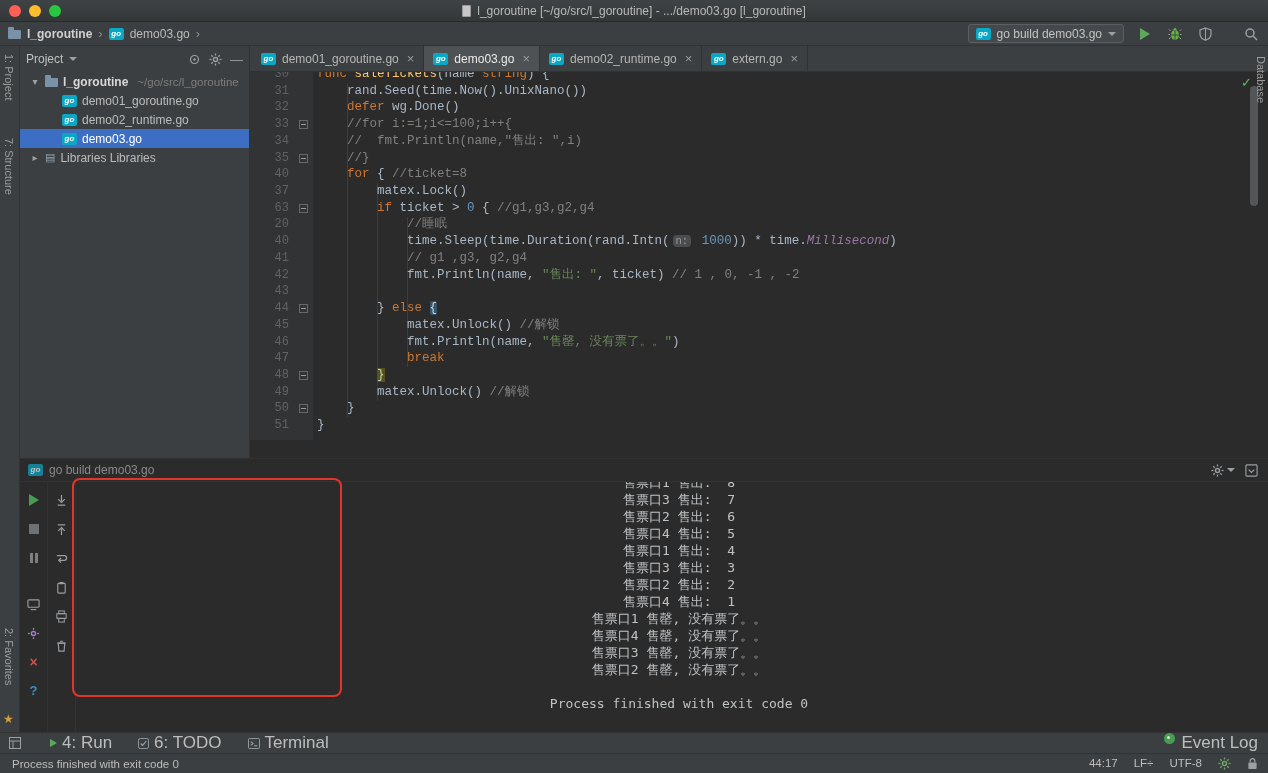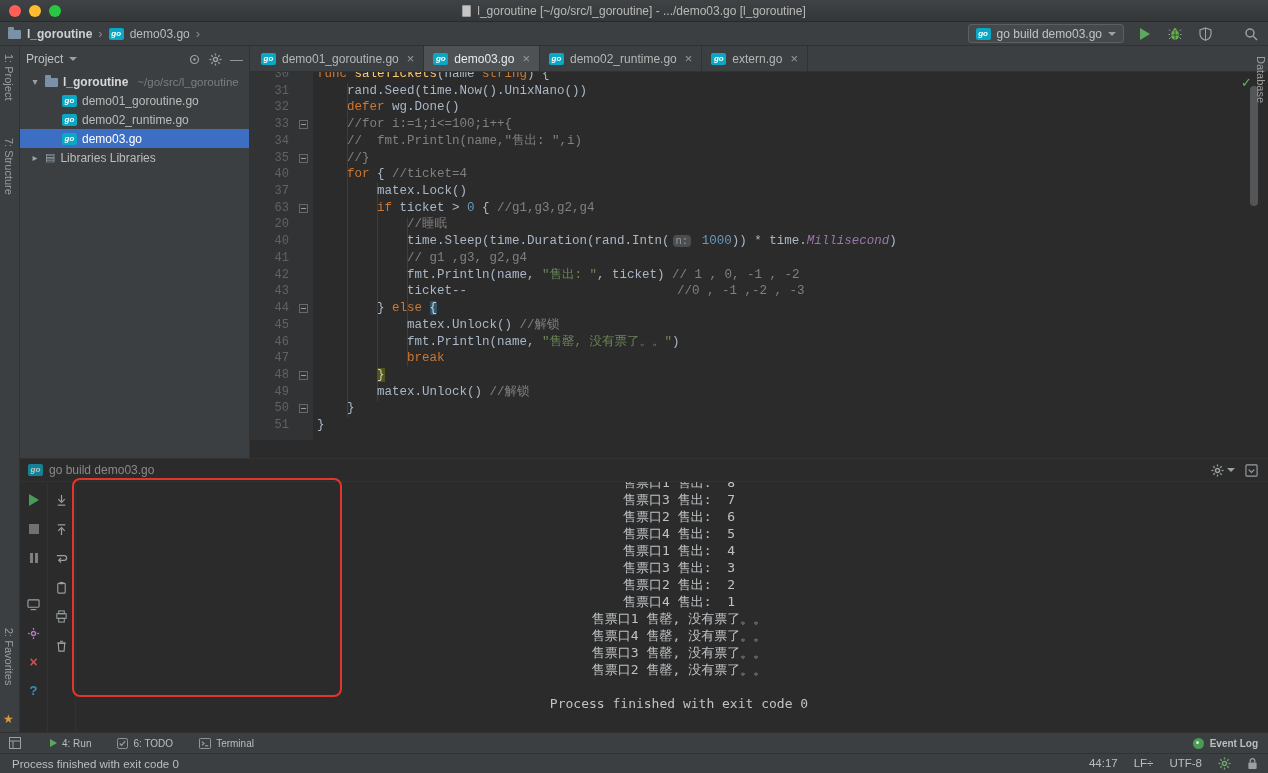--- a/index.html
+++ b/index.html
@@ -102,24 +102,24 @@
   .pause i { display:block; width:3px; height:10px; background:#7c8082; }
   .x-red { color:#c75450; font-weight:bold; font-size:14px; line-height:12px; }
   .q-blue { color:#3592c4; font-weight:bold; font-size:13px; line-height:12px; }
   .console { flex:1; overflow:hidden; position:relative; padding-left:14px;text-align:center; }
   .console-inner { margin-top:-8px; font-family:"DejaVu Sans Mono",monospace; font-size:13px; line-height:17px; color:#bfc3c6; white-space:pre; }
   .annotation { position:absolute; left:52px; top:19px; width:270px; height:219px;
     border:2px solid #e3362b; border-radius:8px; pointer-events:none; z-index:5; }
 
   
   .bottombar { position:absolute; left:0; top:732px; width:1268px; height:21px; background:#3c3f41;
-    border-top:1px solid #323232; display:flex; align-items:center; gap:26px; padding:0 10px 0 6px; font-size:10px; color:#bdbdbd; z-index:20; }
+    border-top:1px solid #323232; display:flex; align-items:center; gap:26px; padding:0 10px 0 6px; font-size:17px; color:#bdbdbd; z-index:20; }
   .bb-item { display:flex; align-items:center; gap:5px; }
   .mini-play { width:0; height:0; border-left:7px solid #5ca85c; border-top:4.5px solid transparent; border-bottom:4.5px solid transparent; }
-  .bb-right { margin-left:auto; display:flex; align-items:center; gap:6px;font-weight:bold; }
+  .bb-right { margin-left:auto; display:flex; align-items:flex-start; gap:6px; }
   .balloon { width:11px; height:11px; border-radius:50%; background:#499c54; position:relative; }
   .balloon::after { content:''; position:absolute; left:3px; top:3px; width:3px; height:3px; background:#d6e8d6; border-radius:50%; }
 
   
   .statusbar { position:absolute; left:0; top:753px; width:1268px; height:20px; background:#3c3f41;
     border-top:1px solid #323232; display:flex; align-items:center; padding:0 10px 0 12px; font-size:11.5px; color:#bdbdbd; z-index:20; }
   .sb-right { margin-left:auto; display:flex; align-items:flex-start; gap:16px; }
 
   svg { display:block; }
 </style>
@@ -278,28 +278,28 @@
   <div class="indent-guide" style="left:97px;  top:11px;  height:334px;"></div>
   <div class="indent-guide" style="left:127px; top:111px; height:218px;"></div>
   <div class="indent-guide" style="left:157px; top:145px; height:150px;"></div>
   <div class="lines">
       <div class="line-row"><span class="lnum">30</span><span class="fold-cell"></span><span class="code-text"><span class="t-kw">func </span><span class="t-fn">saleTickets</span><span class="t-def">(name </span><span class="t-kw">string</span><span class="t-def">) {</span></span></div>
       <div class="line-row"><span class="lnum">31</span><span class="fold-cell"></span><span class="code-text"><span class="t-def">    rand.Seed(time.Now().UnixNano())</span></span></div>
       <div class="line-row"><span class="lnum">32</span><span class="fold-cell"></span><span class="code-text"><span class="t-def">    </span><span class="t-kw">defer </span><span class="t-def">wg.Done()</span></span></div>
       <div class="line-row"><span class="lnum">33</span><span class="fold-cell"><span class="fold-box"></span></span><span class="code-text"><span class="t-com">    //for i:=1;i&lt;=100;i++{</span></span></div>
       <div class="line-row"><span class="lnum">34</span><span class="fold-cell"></span><span class="code-text"><span class="t-com">    //  fmt.Println(name,"售出: ",i)</span></span></div>
       <div class="line-row"><span class="lnum">35</span><span class="fold-cell"><span class="fold-box"></span></span><span class="code-text"><span class="t-com">    //}</span></span></div>
-      <div class="line-row"><span class="lnum">40</span><span class="fold-cell"></span><span class="code-text"><span class="t-def">    </span><span class="t-kw">for </span><span class="t-def">{ </span><span class="t-com">//ticket=4</span></span></div>
+      <div class="line-row"><span class="lnum">40</span><span class="fold-cell"></span><span class="code-text"><span class="t-def">    </span><span class="t-kw">for </span><span class="t-def">{ </span><span class="t-com">//ticket=8</span></span></div>
       <div class="line-row"><span class="lnum">37</span><span class="fold-cell"></span><span class="code-text"><span class="t-def">        matex.Lock()</span></span></div>
       <div class="line-row"><span class="lnum">63</span><span class="fold-cell"><span class="fold-box"></span></span><span class="code-text"><span class="t-def">        </span><span class="t-kw">if </span><span class="t-def">ticket &gt; </span><span class="t-num">0</span><span class="t-def"> { </span><span class="t-com">//g1,g3,g2,g4</span></span></div>
       <div class="line-row"><span class="lnum">20</span><span class="fold-cell"></span><span class="code-text"><span class="t-com">            //睡眠</span></span></div>
       <div class="line-row"><span class="lnum">40</span><span class="fold-cell"></span><span class="code-text"><span class="t-def">            time.Sleep(time.Duration(rand.Intn(</span><span class="t-hint">n:</span><span class="t-def"> </span><span class="t-num">1000</span><span class="t-def">)) * time.</span><span class="t-const">Millisecond</span><span class="t-def">)</span></span></div>
       <div class="line-row"><span class="lnum">41</span><span class="fold-cell"></span><span class="code-text"><span class="t-com">            // g1 ,g3, g2,g4</span></span></div>
       <div class="line-row"><span class="lnum">42</span><span class="fold-cell"></span><span class="code-text"><span class="t-def">            fmt.Println(name, </span><span class="t-str">"售出: "</span><span class="t-def">, ticket) </span><span class="t-com">// 1 , 0, -1 , -2</span></span></div>
-      <div class="line-row"><span class="lnum">43</span><span class="fold-cell"></span><span class="code-text"><span class="t-def">            ticket--                            </span><span class="t-com">//0 , -1 ,-2 , -3</span></span></div>
+      <div class="line-row"><span class="lnum">43</span><span class="fold-cell"></span></div>
       <div class="line-row"><span class="lnum">44</span><span class="fold-cell"><span class="fold-box"></span></span><span class="code-text"><span class="t-def">        } </span><span class="t-kw">else</span><span class="t-def"> </span><span class="t-hl1">{</span></span></div>
       <div class="line-row"><span class="lnum">45</span><span class="fold-cell"></span><span class="code-text"><span class="t-def">            matex.Unlock() </span><span class="t-com">//解锁</span></span></div>
       <div class="line-row"><span class="lnum">46</span><span class="fold-cell"></span><span class="code-text"><span class="t-def">            fmt.Println(name, </span><span class="t-str">"售罄, 没有票了。。"</span><span class="t-def">)</span></span></div>
       <div class="line-row"><span class="lnum">47</span><span class="fold-cell"></span><span class="code-text"><span class="t-def">            </span><span class="t-kw">break</span></span></div>
       <div class="line-row"><span class="lnum">48</span><span class="fold-cell"><span class="fold-box"></span></span><span class="code-text"><span class="t-def">        </span><span class="t-hl2">}</span></span></div>
       <div class="line-row"><span class="lnum">49</span><span class="fold-cell"></span><span class="code-text"><span class="t-def">        matex.Unlock() </span><span class="t-com">//解锁</span></span></div>
       <div class="line-row"><span class="lnum">50</span><span class="fold-cell"><span class="fold-box"></span></span><span class="code-text"><span class="t-def">    }</span></span></div>
       <div class="line-row"><span class="lnum">51</span><span class="fold-cell"></span><span class="code-text"><span class="t-def">}</span></span></div>
     </div>
   <div class="check-ok">✓</div>

